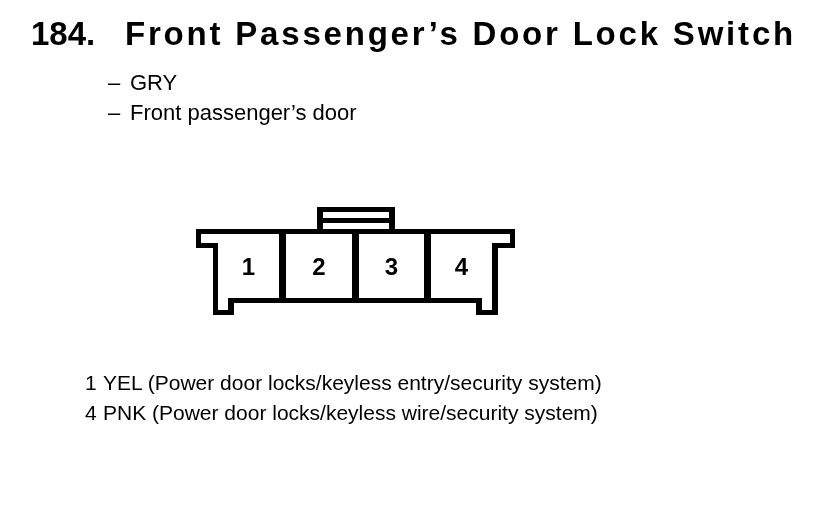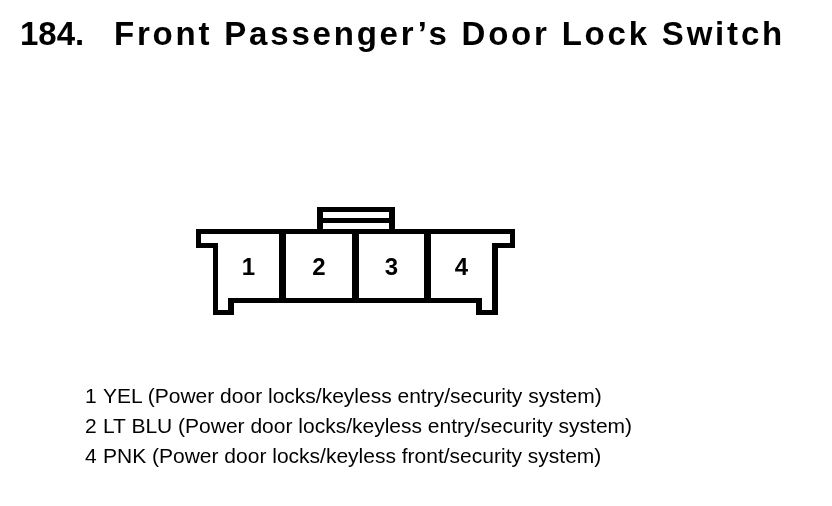--- a/index.html
+++ b/index.html
@@ -3,54 +3,60 @@
 <meta charset="utf-8">
 <style>
   html,body{margin:0;padding:0;}
   body{
     width:832px;height:506px;
     background:#ffffff;color:#000000;
     font-family:"Liberation Sans",sans-serif;
     position:relative;overflow:hidden;
   }
   .heading{
-    position:absolute;left:20px;top:17px;
+    position:absolute;left:31px;top:17px;
     font-size:33px;font-weight:bold;line-height:1;white-space:nowrap;
   }
   .heading-num{display:inline-block;width:94px;}
   .heading-title{letter-spacing:2.8px;}
   .bullets{
     position:absolute;left:108px;top:68px;
     font-size:22px;line-height:30px;white-space:nowrap;
   }
   .bullet-line .dash{display:inline-block;width:22px;}
   .connector-svg{
     position:absolute;left:195px;top:206px;width:321px;height:110px;
   }
   .connector-svg .ink{fill:#000000;}
   .connector-svg .paper{fill:#ffffff;}
   .connector-svg text{
     font-family:"Liberation Sans",sans-serif;
     font-size:24px;font-weight:bold;fill:#000000;
   }
   .pinout{
     position:absolute;left:85px;top:368px;
-    font-size:21px;line-height:30px;white-space:nowrap;margin-top:13px;
+    font-size:21px;line-height:30px;white-space:nowrap;
   }
   .pin-num{display:inline-block;width:12px;}
   .pin-label{margin-left:6px;}
 </style>
 </head>
 <body>
 
 <div class="heading">
   <span class="heading-num">184.</span><span class="heading-title">Front Passenger’s Door Lock Switch</span>
 </div>
 
 <div class="bullets">
+  <div class="bullet-line">
+    <span class="dash">–</span><span>GRY</span>
+  </div>
+  <div class="bullet-line">
+    <span class="dash">–</span><span>Front passenger’s door</span>
+  </div>
 </div>
 
 <svg class="connector-svg" viewBox="0 0 321 110" shape-rendering="crispEdges">
 
   <g>
     <rect class="ink" x="122" y="1" width="78" height="22"></rect>
     <rect class="paper" x="128" y="6" width="66" height="6"></rect>
     <rect class="paper" x="128" y="17" width="66" height="6"></rect>
   </g>
 
@@ -73,18 +79,15 @@
   <text x="124" y="69" text-anchor="middle">2</text>
   <text x="196.5" y="69" text-anchor="middle">3</text>
   <text x="266.5" y="69" text-anchor="middle">4</text>
 </svg>
 
 <div class="pinout">
   <div class="pin-row">
     <span class="pin-num">1</span><span class="pin-label">YEL (Power door locks/keyless entry/security system)</span>
   </div>
   <div class="pin-row">
-    <span class="pin-num">2</span><span class="pin-label">LT BLU (Power door locks/keyless entry/security system)</span>
-  </div>
-  <div class="pin-row">
-    <span class="pin-num">4</span><span class="pin-label">PNK (Power door locks/keyless front/security system)</span>
+    <span class="pin-num">4</span><span class="pin-label">PNK (Power door locks/keyless wire/security system)</span>
   </div>
 </div>
 
 </body></html>

